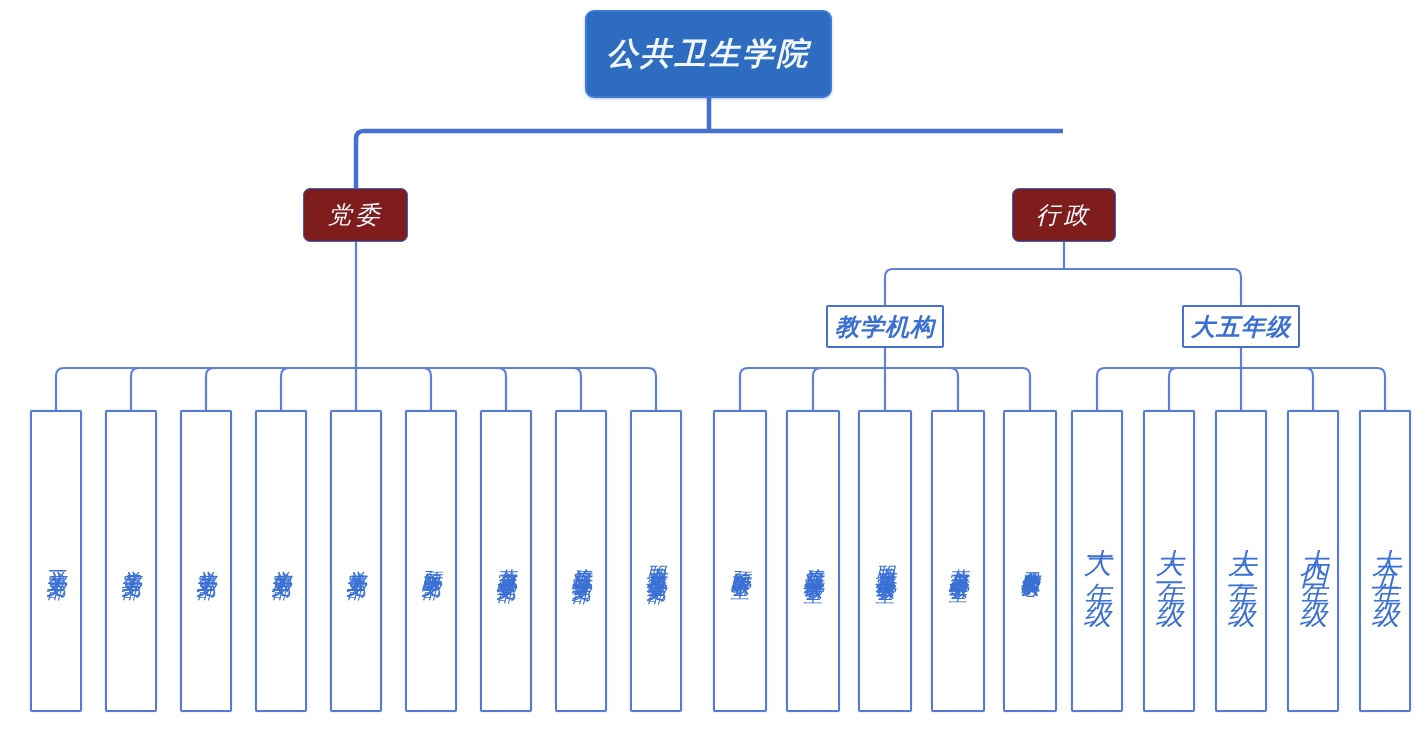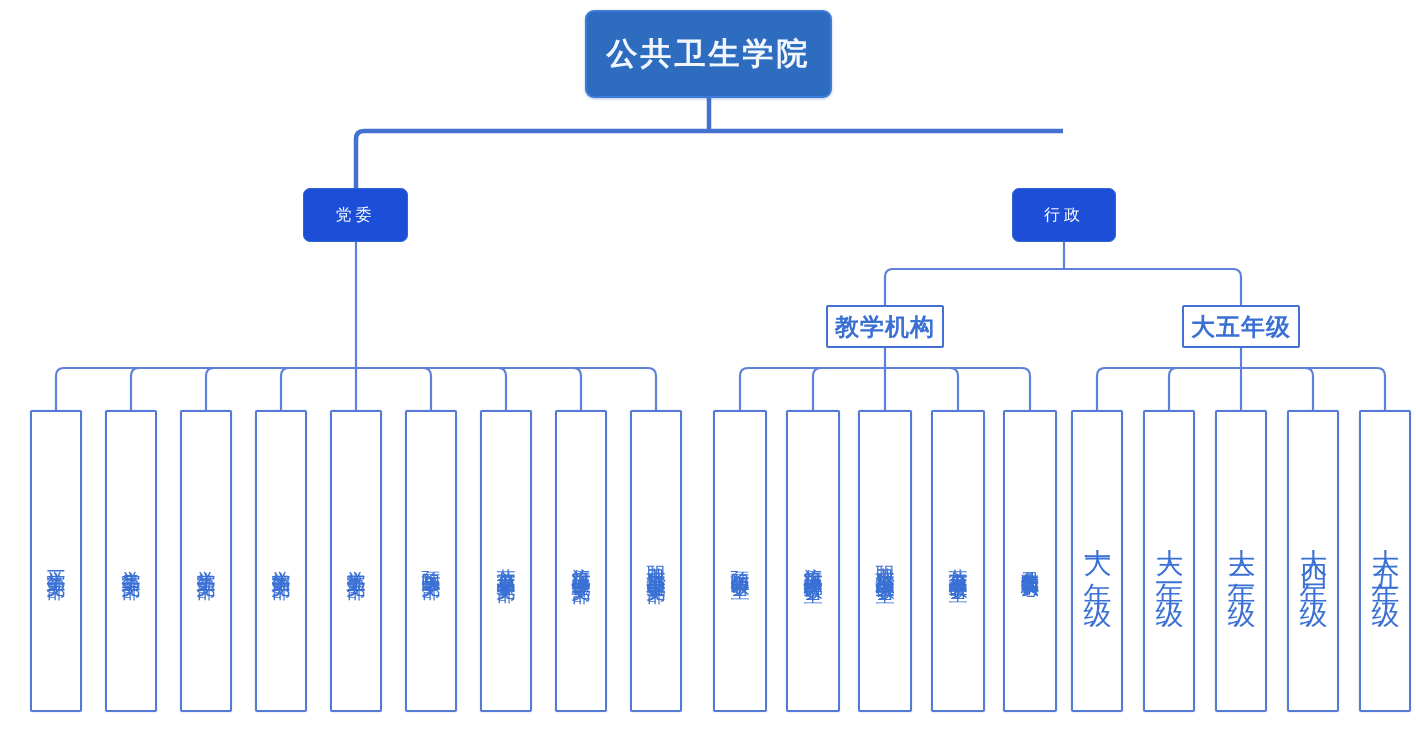--- a/index.html
+++ b/index.html
@@ -22,41 +22,42 @@
   }
 
   .node {
     position: absolute;
     box-sizing: border-box;
     display: flex;
     align-items: center;
     justify-content: center;
     z-index: 1;
     cursor: default;
+    font-style: italic;
   }
 
   
   .node.root {
     background: #2d6cbf;
     border: 2px solid #3c7cd8;
     border-radius: 9px;
     color: #f2f7ff;
     font-size: 31px;
     font-weight: bold;
     letter-spacing: 3px;
     box-shadow: 0 1px 3px rgba(45,90,180,0.35);
   }
 
   
   .node.branch {
-    background: #1d4ed8;
+    background: #7f1d1d;
     border: 1px solid #3066cb;
     border-radius: 7px;
     color: #f4f8ff;
-    font-size: 16px;
+    font-size: 24px;
     letter-spacing: 4px;
     font-weight: 500;
   }
 
   
   .node.hub {
     background: #ffffff;
     border: 2px solid #4470d3;
     border-radius: 2px;
     color: #3a6fd3;

